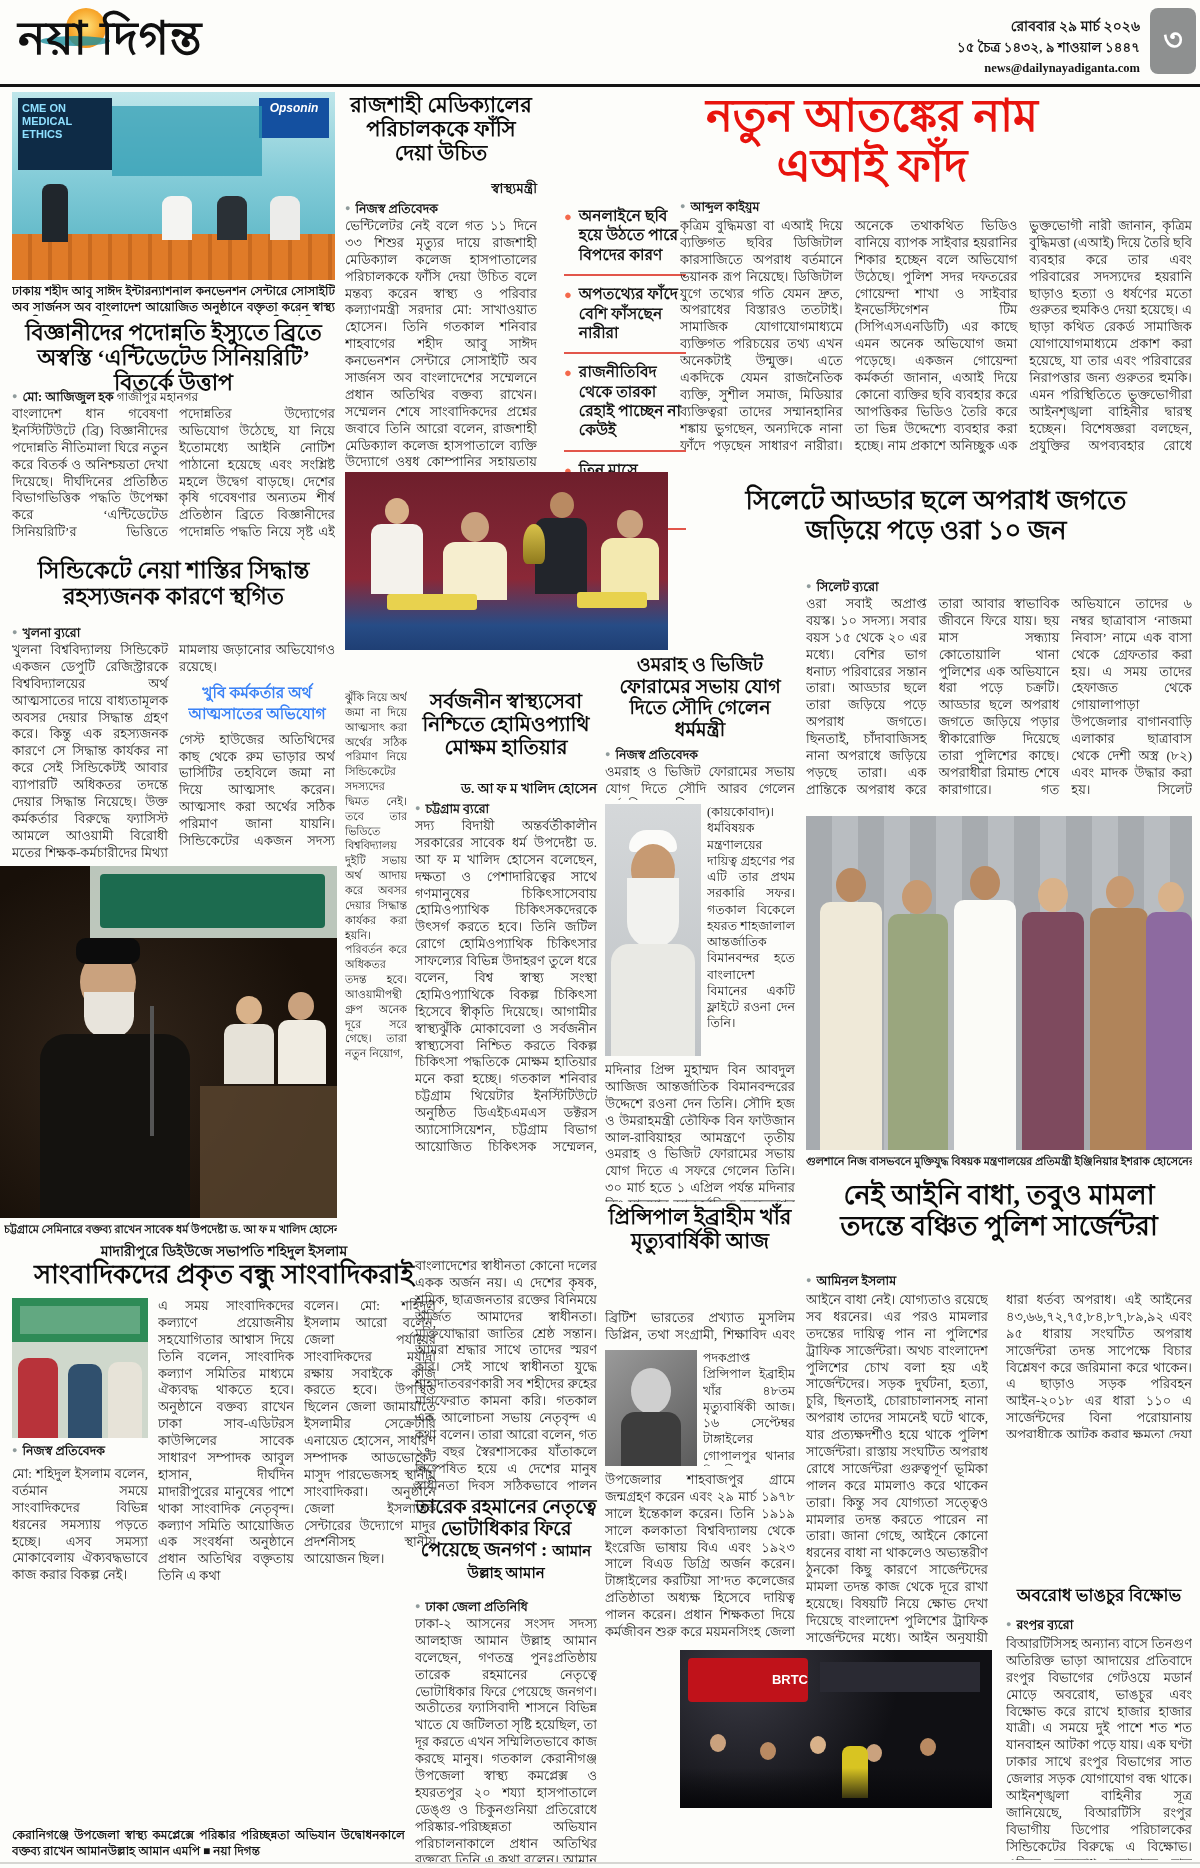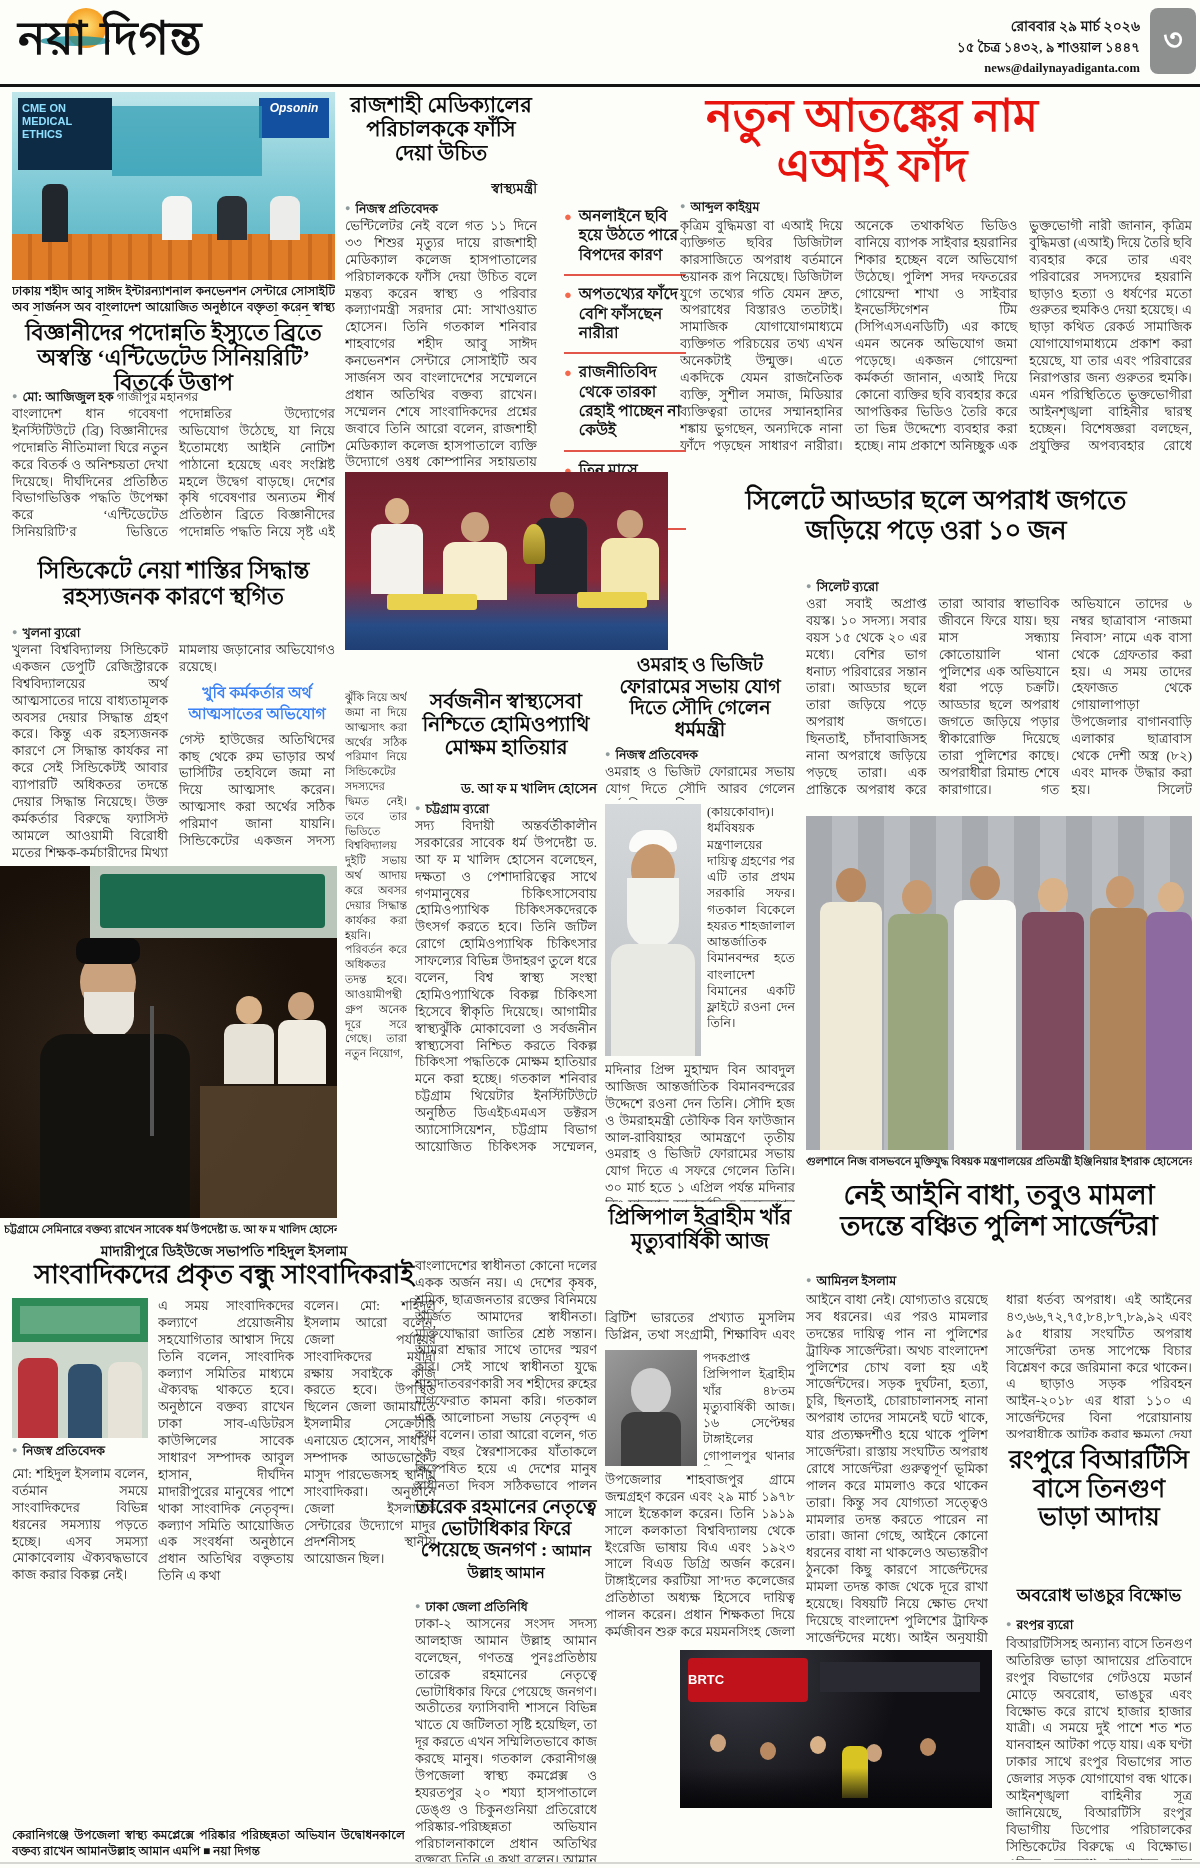--- a/index.html
+++ b/index.html
@@ -263,34 +263,31 @@
 তদন্তে বঞ্চিত পুলিশ সার্জেন্টরা</div>
   <div class="abs byline" style="left:806px;top:1272px;width:386px;height:14px">
     <span class="dot"></span><b>আমিনুল ইসলাম</b>
   </div>
   <div class="abs body" style="left:806px;top:1292px;width:182px;height:352px">আইনে বাধা নেই। যোগ্যতাও রয়েছে সব ধরনের। এর পরও মামলার তদন্তের দায়িত্ব পান না পুলিশের ট্রাফিক সার্জেন্টরা। অথচ বাংলাদেশ পুলিশের চোখ বলা হয় এই সার্জেন্টদের। সড়ক দুর্ঘটনা, হত্যা, চুরি, ছিনতাই, চোরাচালানসহ নানা অপরাধ তাদের সামনেই ঘটে থাকে, যার প্রত্যক্ষদর্শীও হয়ে থাকে পুলিশ সার্জেন্টরা। রাস্তায় সংঘটিত অপরাধ রোধে সার্জেন্টরা গুরুত্বপূর্ণ ভূমিকা পালন করে মামলাও করে থাকেন তারা। কিন্তু সব যোগ্যতা সত্ত্বেও মামলার তদন্ত করতে পারেন না তারা। জানা গেছে, আইনে কোনো ধরনের বাধা না থাকলেও অভ্যন্তরীণ ঠুনকো কিছু কারণে সার্জেন্টদের মামলা তদন্ত কাজ থেকে দূরে রাখা হয়েছে। বিষয়টি নিয়ে ক্ষোভ দেখা দিয়েছে বাংলাদেশ পুলিশের ট্রাফিক সার্জেন্টদের মধ্যে। আইন অনুযায়ী তারাও মামলা তদন্ত করার সুযোগ পেতে নতুন সরকারের প্রতি আহ্বান জানিয়েছেন। অভিজ্ঞতা রয়েছে, পিআরবি বিধি ৭৩৯(২) অনুযায়ী পুলিশ সার্জেন্টরা নিরস্ত্র পুলিশ হিসেবে কাজ করেন। এস,আর, ও নং ৩৪৩, গেজেট অনুযায়ী এক বছর পুলিশ একাডেমি সারদায় প্রশিক্ষণ নেন। আর অনুযায়ী বাংলাদেশ পুলিশের সব সদস্যের মতো নবিসকাল শেষ করেন। এ সময় অন্যদের মতো একই সিলেবাসের অংশ হিসেবে আইনের সব বিষয়ে জ্ঞান লাভ করার সাথে পাশ করে সার্টিফিকেট নেন।</div>
   <div class="abs body" style="left:1006px;top:1292px;width:186px;height:146px">
     <span>ধারা ধর্তব্য অপরাধ। এই আইনের ৪৩,৬৬,৭২,৭৫,৮৪,৮৭,৮৯,৯২ এবং ৯৫ ধারায় সংঘটিত অপরাধ সার্জেন্টরা তদন্ত সাপেক্ষে বিচার বিশ্লেষণ করে জরিমানা করে থাকেন। এ ছাড়াও সড়ক পরিবহন আইন-২০১৮ এর ধারা ১১০ এ সার্জেন্টদের বিনা পরোয়ানায় অপরাধীকে আটক করার ক্ষমতা দেয়া হয়, যা ক্রিমিনাল কেসের অনুরূপ। সড়ক পরিবহন আইন-২০১৮ এর ধারা অনুসারে অপরাধ সংঘটিত হওয়ার পরে তদন্ত করে মামলা দায়ের করে তদন্ত রিপোর্ট প্রদান করা হয়। সুতরাং সড়ক পরিবহন আইন-২০১৮ এর ১০৫ ধারা </span>
     
   </div>
 
-  <div class="abs hl pre" style="left:1006px;top:1446px;width:186px;height:136px;font-size:25px">রংপুরে বিআরটিসি
-বাসে তিনগুণ
-ভাড়া আদায়</div>
   <div class="abs hl" style="left:1006px;top:1586px;width:186px;height:24px;font-size:17px">অবরোধ ভাঙচুর বিক্ষোভ</div>
   <div class="abs byline" style="left:1006px;top:1616px;width:186px;height:14px">
     <span class="dot"></span><b>রংপুর ব্যুরো</b>
   </div>
   <div class="abs body" style="left:1006px;top:1636px;width:186px;height:224px">
     <span>বিআরটিসিসহ অন্যান্য বাসে তিনগুণ অতিরিক্ত ভাড়া আদায়ের প্রতিবাদে রংপুর বিভাগের গেটওয়ে মডার্ন মোড়ে অবরোধ, ভাঙচুর এবং বিক্ষোভ করে রাখে হাজার হাজার যাত্রী। এ সময়ে দুই পাশে শত শত যানবাহন আটকা পড়ে যায়। এক ঘণ্টা ঢাকার সাথে রংপুর বিভাগের সাত জেলার সড়ক যোগাযোগ বন্ধ থাকে। আইনশৃঙ্খলা বাহিনীর সূত্র জানিয়েছে, বিআরটিসি রংপুর বিভাগীয় ডিপোর পরিচালকের সিন্ডিকেটের বিরুদ্ধে এ বিক্ষোভ। এদিকে অবরোধ চলাকালে রাত ১১টায় সেখানে উপস্থিত হন জেলা প্রশাসনের নির্বাহী ম্যাজিস্ট্রেট কাজী মো: সাহানের নেতৃত্বে ভ্রাম্যমাণ আদালতের একটি টিম। পরে বিক্ষুব্ধ যাত্রীদের সরকার নির্ধারিত ৮৭০ টাকা ভাড়ায় যাতায়াত নিশ্চিত করার প্রতিশ্রুতি দিলে রাত সোয়া </span>
     
   </div>
 
   <div class="abs photo" style="left:680px;top:1650px;width:312px;height:158px;background:radial-gradient(circle at 20% 15%,#3a3a44,#101014 55%)">
-    <div class="abs" style="left:8px;top:8px;width:120px;height:44px;background:#c0121a;border-radius:4px;color:#fff;font-family:'Liberation Sans',sans-serif;font-weight:700;font-size:13px;text-align:left;line-height:44px">BRTC</div>
+    <div class="abs" style="left:8px;top:8px;width:120px;height:44px;background:#c0121a;border-radius:4px;color:#fff;font-family:'Liberation Sans',sans-serif;font-weight:700;font-size:13px;text-align:right;line-height:44px">BRTC</div>
     <div class="abs" style="left:140px;top:12px;width:160px;height:30px;background:#2a2a33"></div>
     <div class="abs head" style="left:30px;top:84px;width:16px;height:18px;background:#caa27e"></div>
     <div class="abs head" style="left:80px;top:92px;width:16px;height:18px;background:#b98a62"></div>
     <div class="abs head" style="left:130px;top:86px;width:16px;height:18px;background:#d9b28a"></div>
     <div class="abs head" style="left:186px;top:94px;width:16px;height:18px;background:#caa27e"></div>
     <div class="abs head" style="left:240px;top:88px;width:16px;height:18px;background:#b98a62"></div>
     <div class="abs" style="left:162px;top:96px;width:26px;height:52px;background:#d8c422;border-radius:8px 8px 0 0"></div>
     <div class="abs" style="left:0;bottom:0;width:100%;height:40px;background:linear-gradient(0deg,#07070a,transparent)"></div>
   </div>
 

